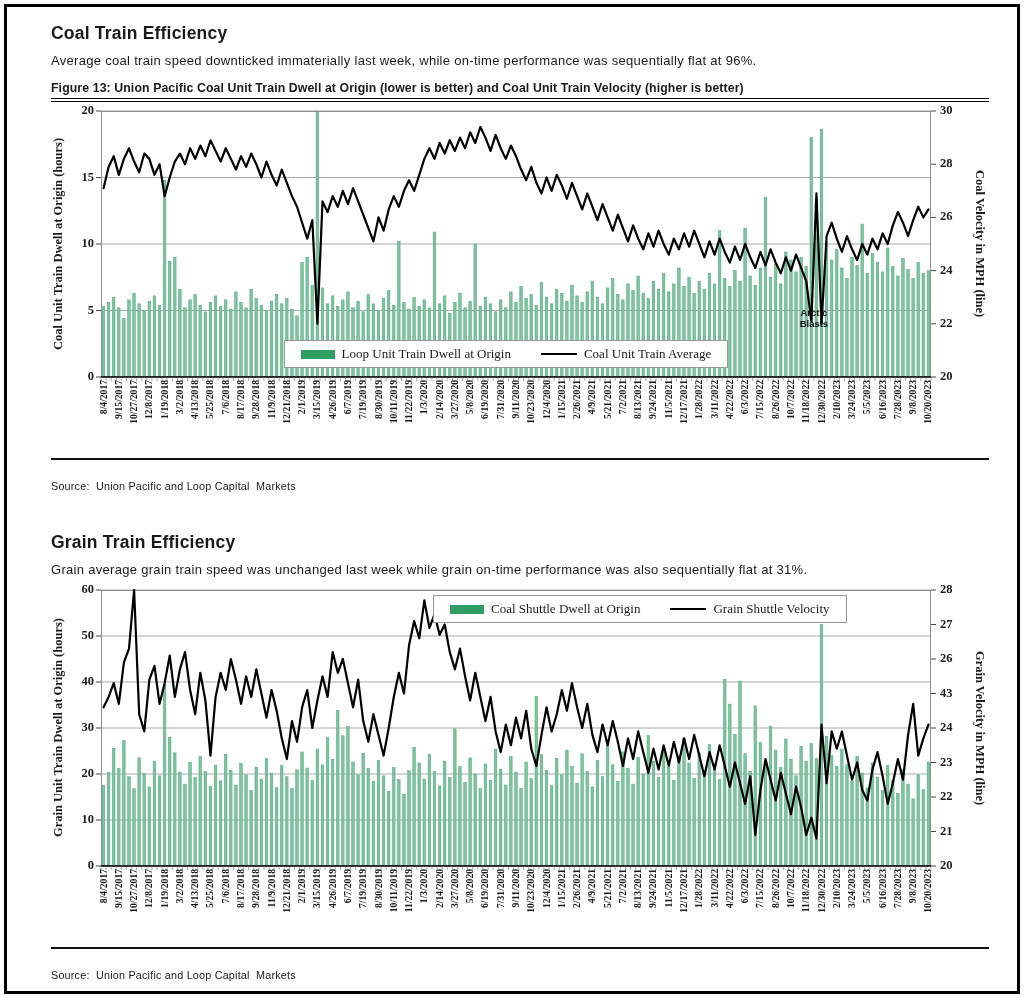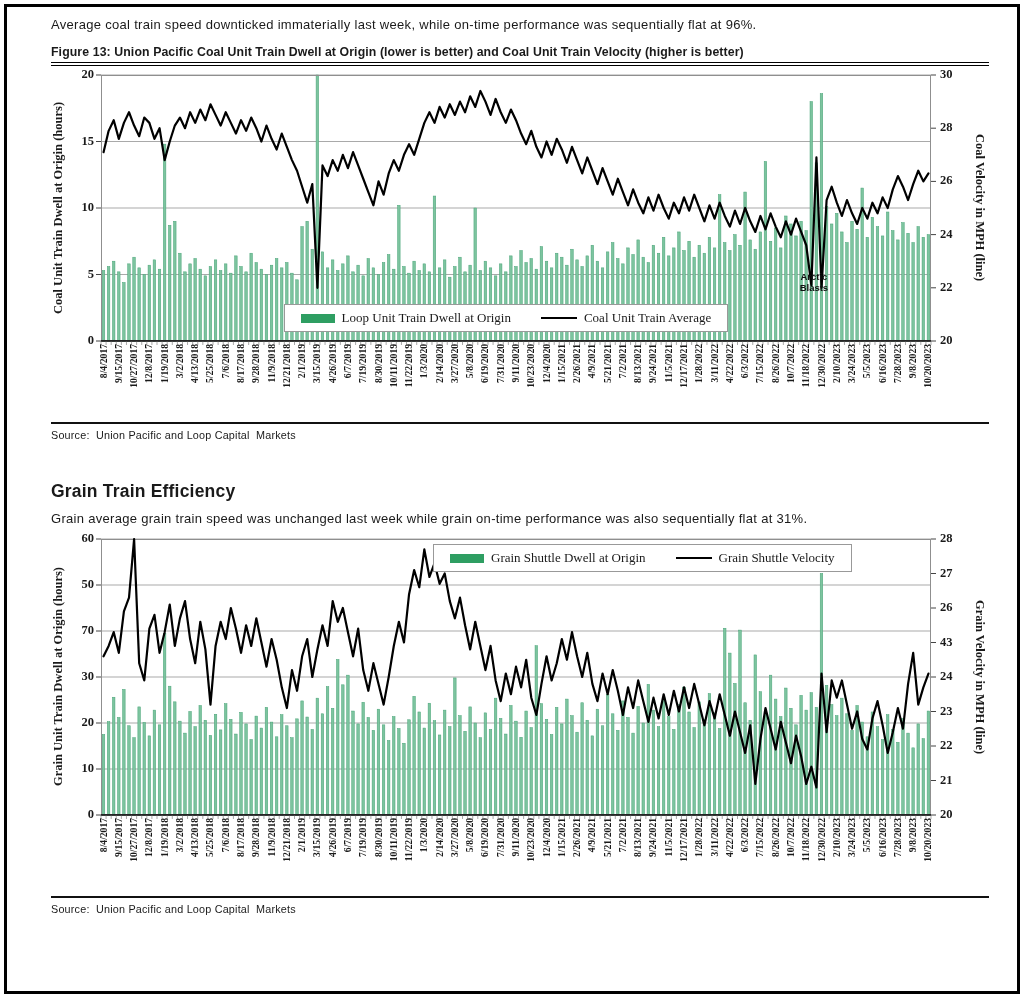--- a/index.html
+++ b/index.html
@@ -25,29 +25,30 @@
   .c1 .plot{height:266px;} .c2 .plot{height:276px;}
   .plot svg{position:absolute;left:0;top:0;overflow:visible;}
   .xlabels{position:relative;height:80px;font-family:"Liberation Serif",serif;font-weight:bold;font-size:9.6px;}
   .xlabels span{position:absolute;top:3px;writing-mode:vertical-rl;transform:rotate(180deg);line-height:11px;white-space:nowrap;}
   .legend{position:absolute;display:flex;align-items:center;background:#fff;border:1px solid #999;
           padding:5px 16px;font-family:"Liberation Serif",serif;font-size:13px;white-space:nowrap;z-index:5;}
   .c1 .legend{left:22%;bottom:9px;} .c2 .legend{left:40%;top:5px;}
   .swatch{display:inline-block;}
   .swatch.bar{width:34px;height:9px;margin-right:7px;}
   .swatch.line{width:36px;height:2px;background:#000;margin-left:30px;margin-right:7px;}
-  .source{font-size:10.8px;border-top:2px solid #111;padding-top:5px;margin-top:1px;white-space:pre-wrap;letter-spacing:.2px;}
+  .source{font-size:10.8px;border-top:2px solid #111;padding-top:20px;margin-top:1px;white-space:pre-wrap;letter-spacing:.2px;}
 </style>
 </head>
 <body>
 
 <div class="frame">
   <div class="inner">
 
     <section class="sec1">
+      <h1>Coal Train Efficiency</h1>
       <p class="summary">Average coal train speed downticked immaterially last week, while on-time performance was sequentially flat at 96%.</p>
       <div class="figcap">Figure 13: Union Pacific Coal Unit Train Dwell at Origin (lower is better) and Coal Unit Train Velocity (higher is better)</div>
 
       <div class="chart c1">
         <div class="ytitle left">Coal Unit Train Dwell at Origin (hours)</div>
         <div class="yticks left">
             <span style="top: 259px;">0</span>
             <span style="top: 192.5px;">5</span>
             <span style="top: 126px;">10</span>
             <span style="top: 59.5px;">15</span>
@@ -487,21 +488,21 @@
       <h1>Grain Train Efficiency</h1>
       <p class="summary">Grain average grain train speed was unchanged last week while grain on-time performance was also sequentially flat at 31%.</p>
 
       <div class="chart c2">
         <div class="ytitle left">Grain Unit Train Dwell at Origin (hours)</div>
         <div class="yticks left">
             <span style="top: 269px;">0</span>
             <span style="top: 223px;">10</span>
             <span style="top: 177px;">20</span>
             <span style="top: 131px;">30</span>
-            <span style="top: 85px;">70</span>
+            <span style="top: 85px;">40</span>
             <span style="top: 39px;">50</span>
             <span style="top: -7px;">60</span>
           </div>
         <div class="plotwrap">
           <div class="plot">
             <svg class="plotsvg" width="830" height="276">
                 <line x1="0" y1="230" x2="830" y2="230" stroke="#a9a9a9" stroke-width="1"></line>
                 <line x1="0" y1="184" x2="830" y2="184" stroke="#a9a9a9" stroke-width="1"></line>
                 <line x1="0" y1="138" x2="830" y2="138" stroke="#a9a9a9" stroke-width="1"></line>
                 <line x1="0" y1="92" x2="830" y2="92" stroke="#a9a9a9" stroke-width="1"></line>
@@ -850,21 +851,21 @@
                 <line x1="809.63" y1="276" x2="809.63" y2="280" stroke="#555" stroke-width="0.5"></line>
                 <line x1="814.72" y1="276" x2="814.72" y2="280" stroke="#555" stroke-width="0.5"></line>
                 <line x1="819.82" y1="276" x2="819.82" y2="280" stroke="#555" stroke-width="0.5"></line>
                 <line x1="824.91" y1="276" x2="824.91" y2="280" stroke="#555" stroke-width="0.5"></line>
                 <line x1="830.00" y1="276" x2="830.00" y2="280" stroke="#555" stroke-width="0.5"></line>
                 <polyline points="2.55,117.30 7.64,106.95 12.73,93.15 17.82,113.85 22.91,72.45 28.01,58.65 33.10,0.00 38.19,124.20 43.28,141.45 48.37,89.70 53.47,75.90 58.56,113.85 63.65,93.15 68.74,65.55 73.83,106.95 78.93,79.35 84.02,62.10 89.11,100.05 94.20,124.20 99.29,82.80 104.39,110.40 109.48,165.60 114.57,106.95 119.66,82.80 124.75,100.05 129.85,69.00 134.94,89.70 140.03,113.85 145.12,86.25 150.21,106.95 155.31,79.35 160.40,103.50 165.49,127.65 170.58,100.05 175.67,120.75 180.77,148.35 185.86,169.05 190.95,131.10 196.04,151.80 201.13,117.30 206.23,100.05 211.32,138.00 216.41,110.40 221.50,86.25 226.60,106.95 231.69,62.10 236.78,82.80 241.87,69.00 246.96,93.15 252.06,117.30 257.15,89.70 262.24,131.10 267.33,151.80 272.42,124.20 277.52,144.90 282.61,165.60 287.70,138.00 292.79,106.95 297.88,82.80 302.98,103.50 308.07,55.20 313.16,31.05 318.25,48.30 323.34,10.35 328.44,37.95 333.53,24.15 338.62,44.85 343.71,34.50 348.80,62.10 353.90,79.35 358.99,58.65 364.08,86.25 369.17,110.40 374.26,82.80 379.36,106.95 384.45,131.10 389.54,106.95 394.63,141.45 399.72,162.15 404.82,134.55 409.91,155.25 415.00,127.65 420.09,148.35 425.18,120.75 430.28,158.70 435.37,175.95 440.46,144.90 445.55,117.30 450.64,141.45 455.74,124.20 460.83,100.05 465.92,120.75 471.01,93.15 476.10,117.30 481.20,138.00 486.29,113.85 491.38,144.90 496.47,162.15 501.56,134.55 506.66,155.25 511.75,131.10 516.84,151.80 521.93,175.95 527.02,148.35 532.12,169.05 537.21,141.45 542.30,162.15 547.39,182.85 552.48,158.70 557.58,179.40 562.67,155.25 567.76,175.95 572.85,151.80 577.94,172.50 583.04,148.35 588.13,169.05 593.22,144.90 598.31,165.60 603.40,186.30 608.50,162.15 613.59,179.40 618.68,155.25 623.77,175.95 628.87,196.65 633.96,172.50 639.05,193.20 644.14,213.90 649.23,186.30 654.33,244.95 659.42,200.10 664.51,169.05 669.60,189.75 674.69,210.45 679.79,182.85 684.88,203.55 689.97,224.25 695.06,196.65 700.15,217.35 705.25,244.95 710.34,227.70 715.43,248.40 720.52,134.55 725.61,193.20 730.71,141.45 735.80,158.70 740.89,141.45 745.98,165.60 751.07,189.75 756.17,172.50 761.26,200.10 766.35,210.45 771.44,179.40 776.53,162.15 781.63,186.30 786.72,213.90 791.81,193.20 796.90,169.05 801.99,189.75 807.09,144.90 812.18,113.85 817.27,165.60 822.36,148.35 827.45,134.55" fill="none" stroke="#000000" stroke-width="2.2" stroke-linejoin="round" stroke-linecap="round"></polyline>
                 <text x="713.4" y="20.7" text-anchor="middle" fill="#111" style="font:bold 9.5px &quot;Liberation Sans&quot;,sans-serif">Xmas</text>
               </svg>
             <div class="legend">
               <span class="swatch bar" style="background: rgb(46, 158, 98);"></span>
-                <span>Grain Shuttle Dwell at Origin</span>
+                <span>Coal Shuttle Dwell at Origin</span>
               <span class="swatch line"></span>
                 <span>Grain Shuttle Velocity</span>
             </div>
           </div>
           <div class="xlabels">
               <span style="left: -3.45399px;">8/4/2017</span>
               <span style="left: 11.8221px;">9/15/2017</span>
               <span style="left: 27.0982px;">10/27/2017</span>
               <span style="left: 42.3742px;">12/8/2017</span>
               <span style="left: 57.6503px;">1/19/2018</span>

